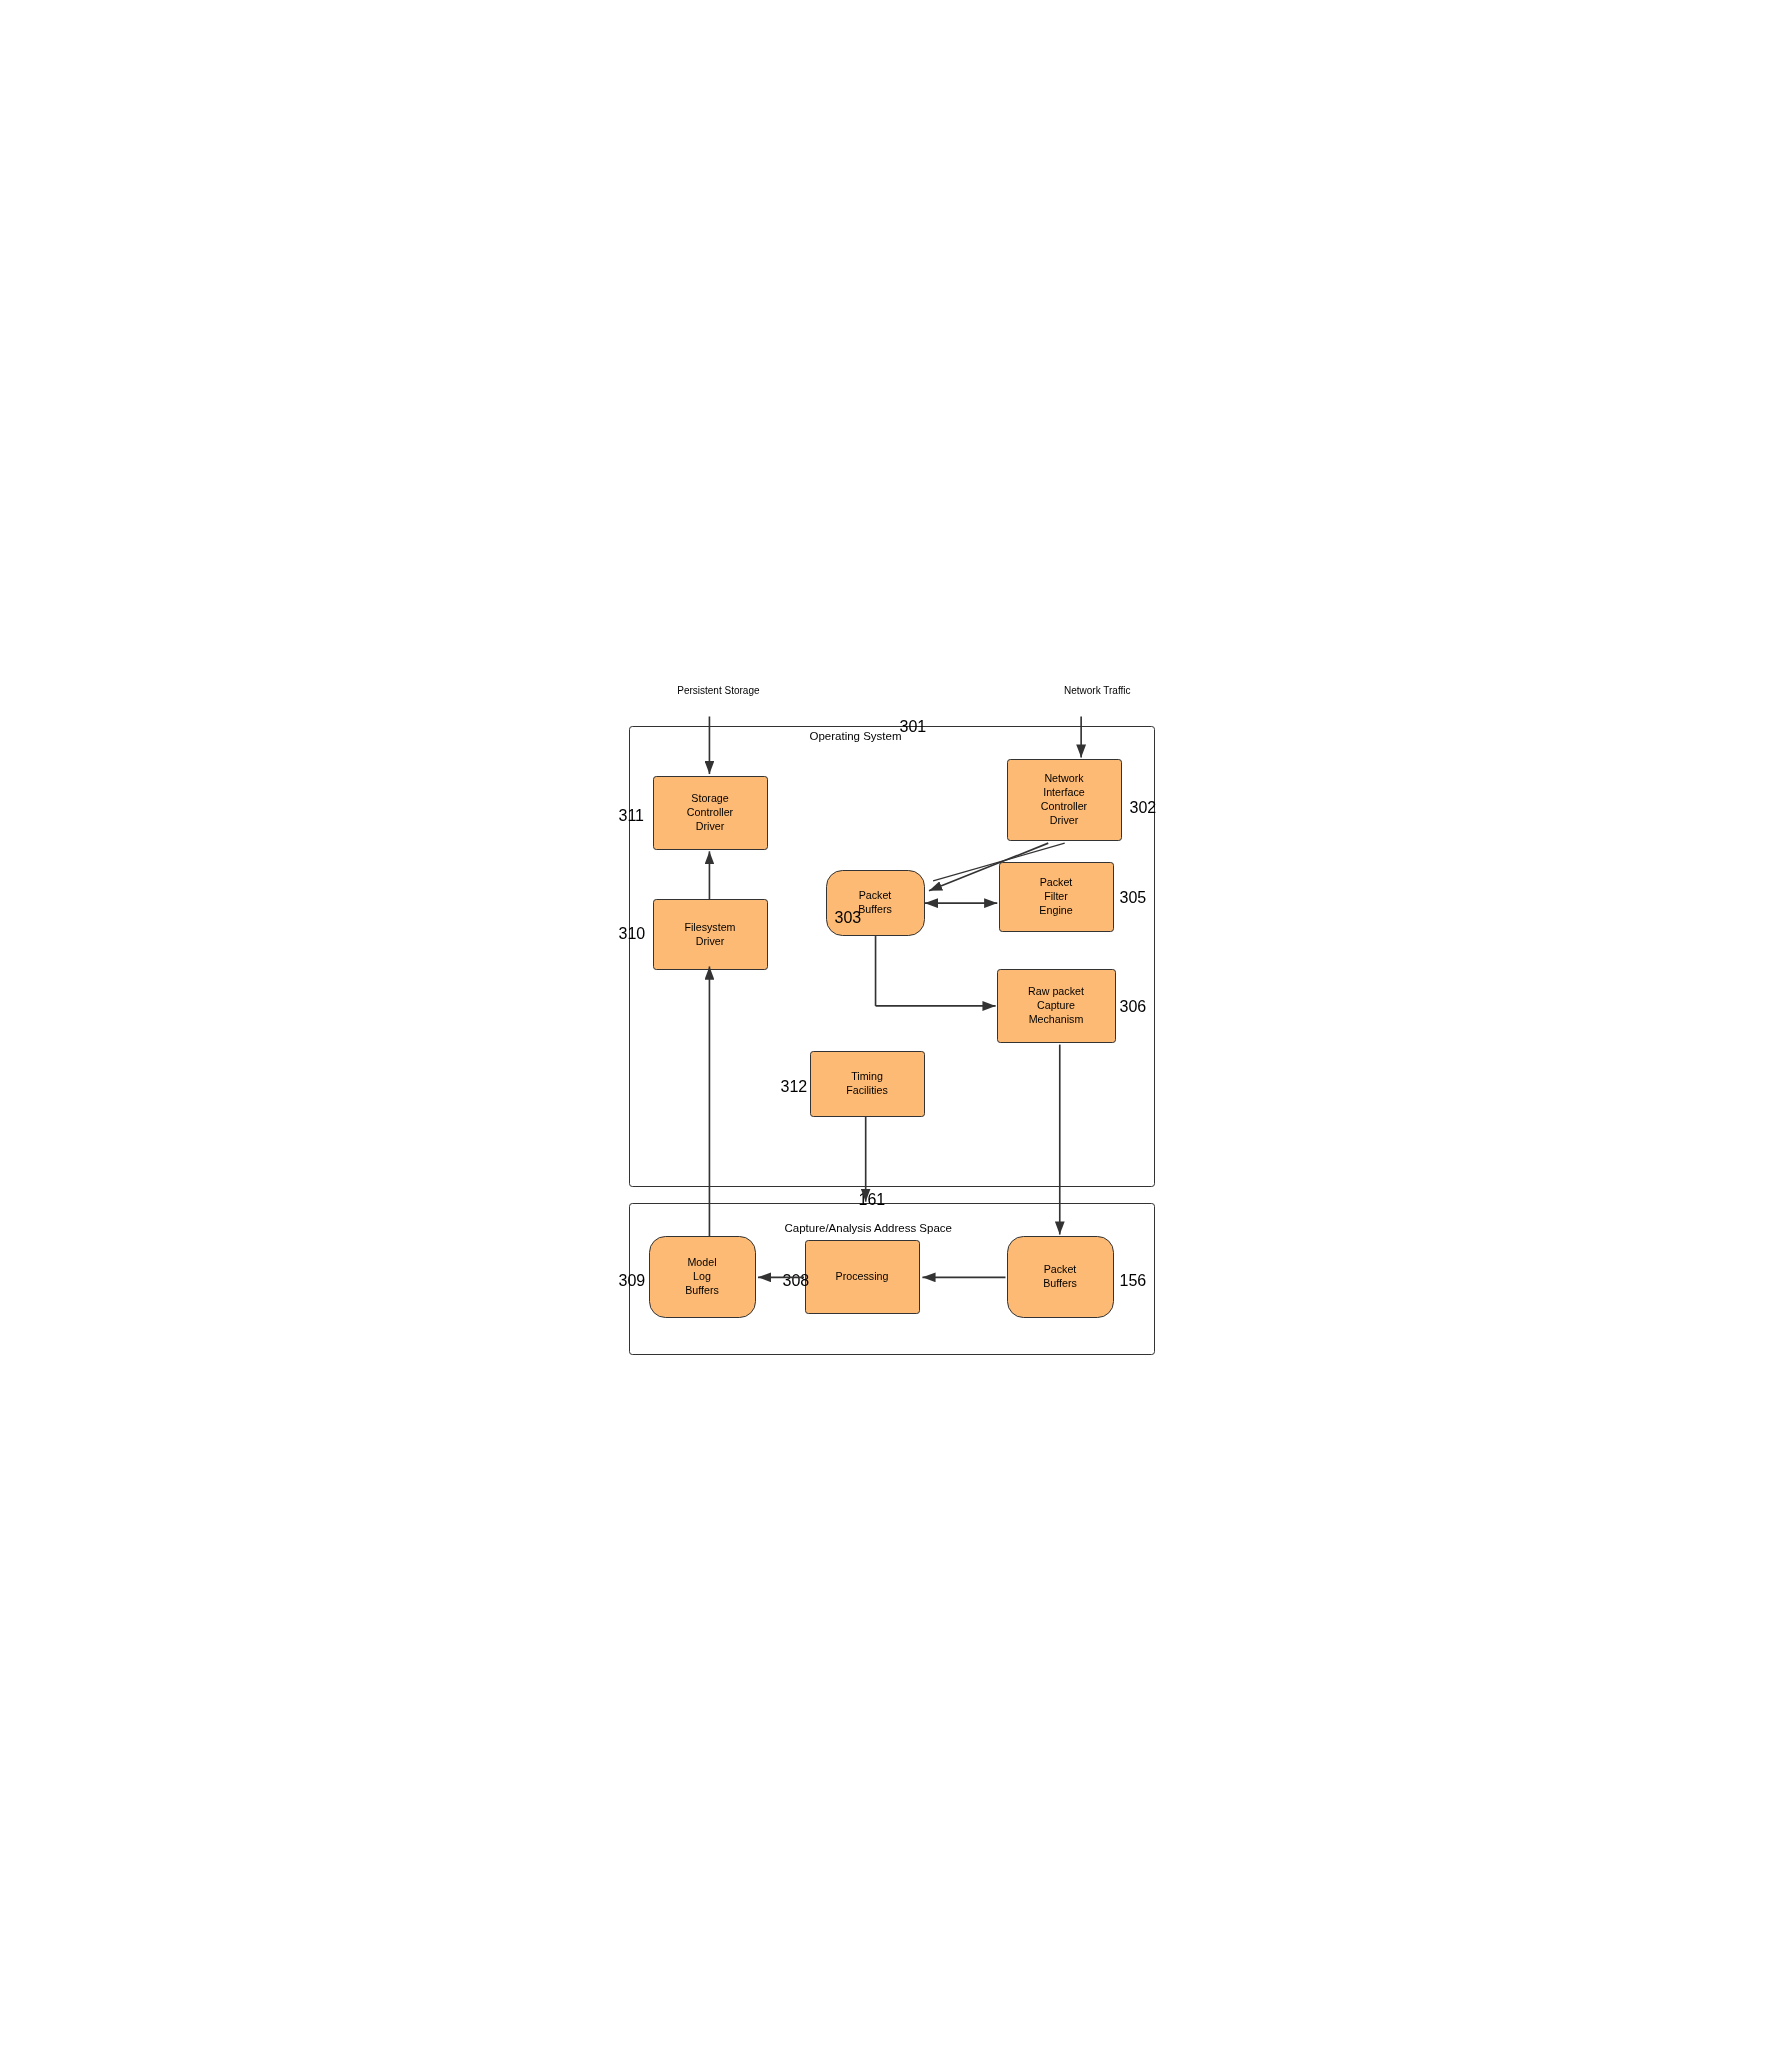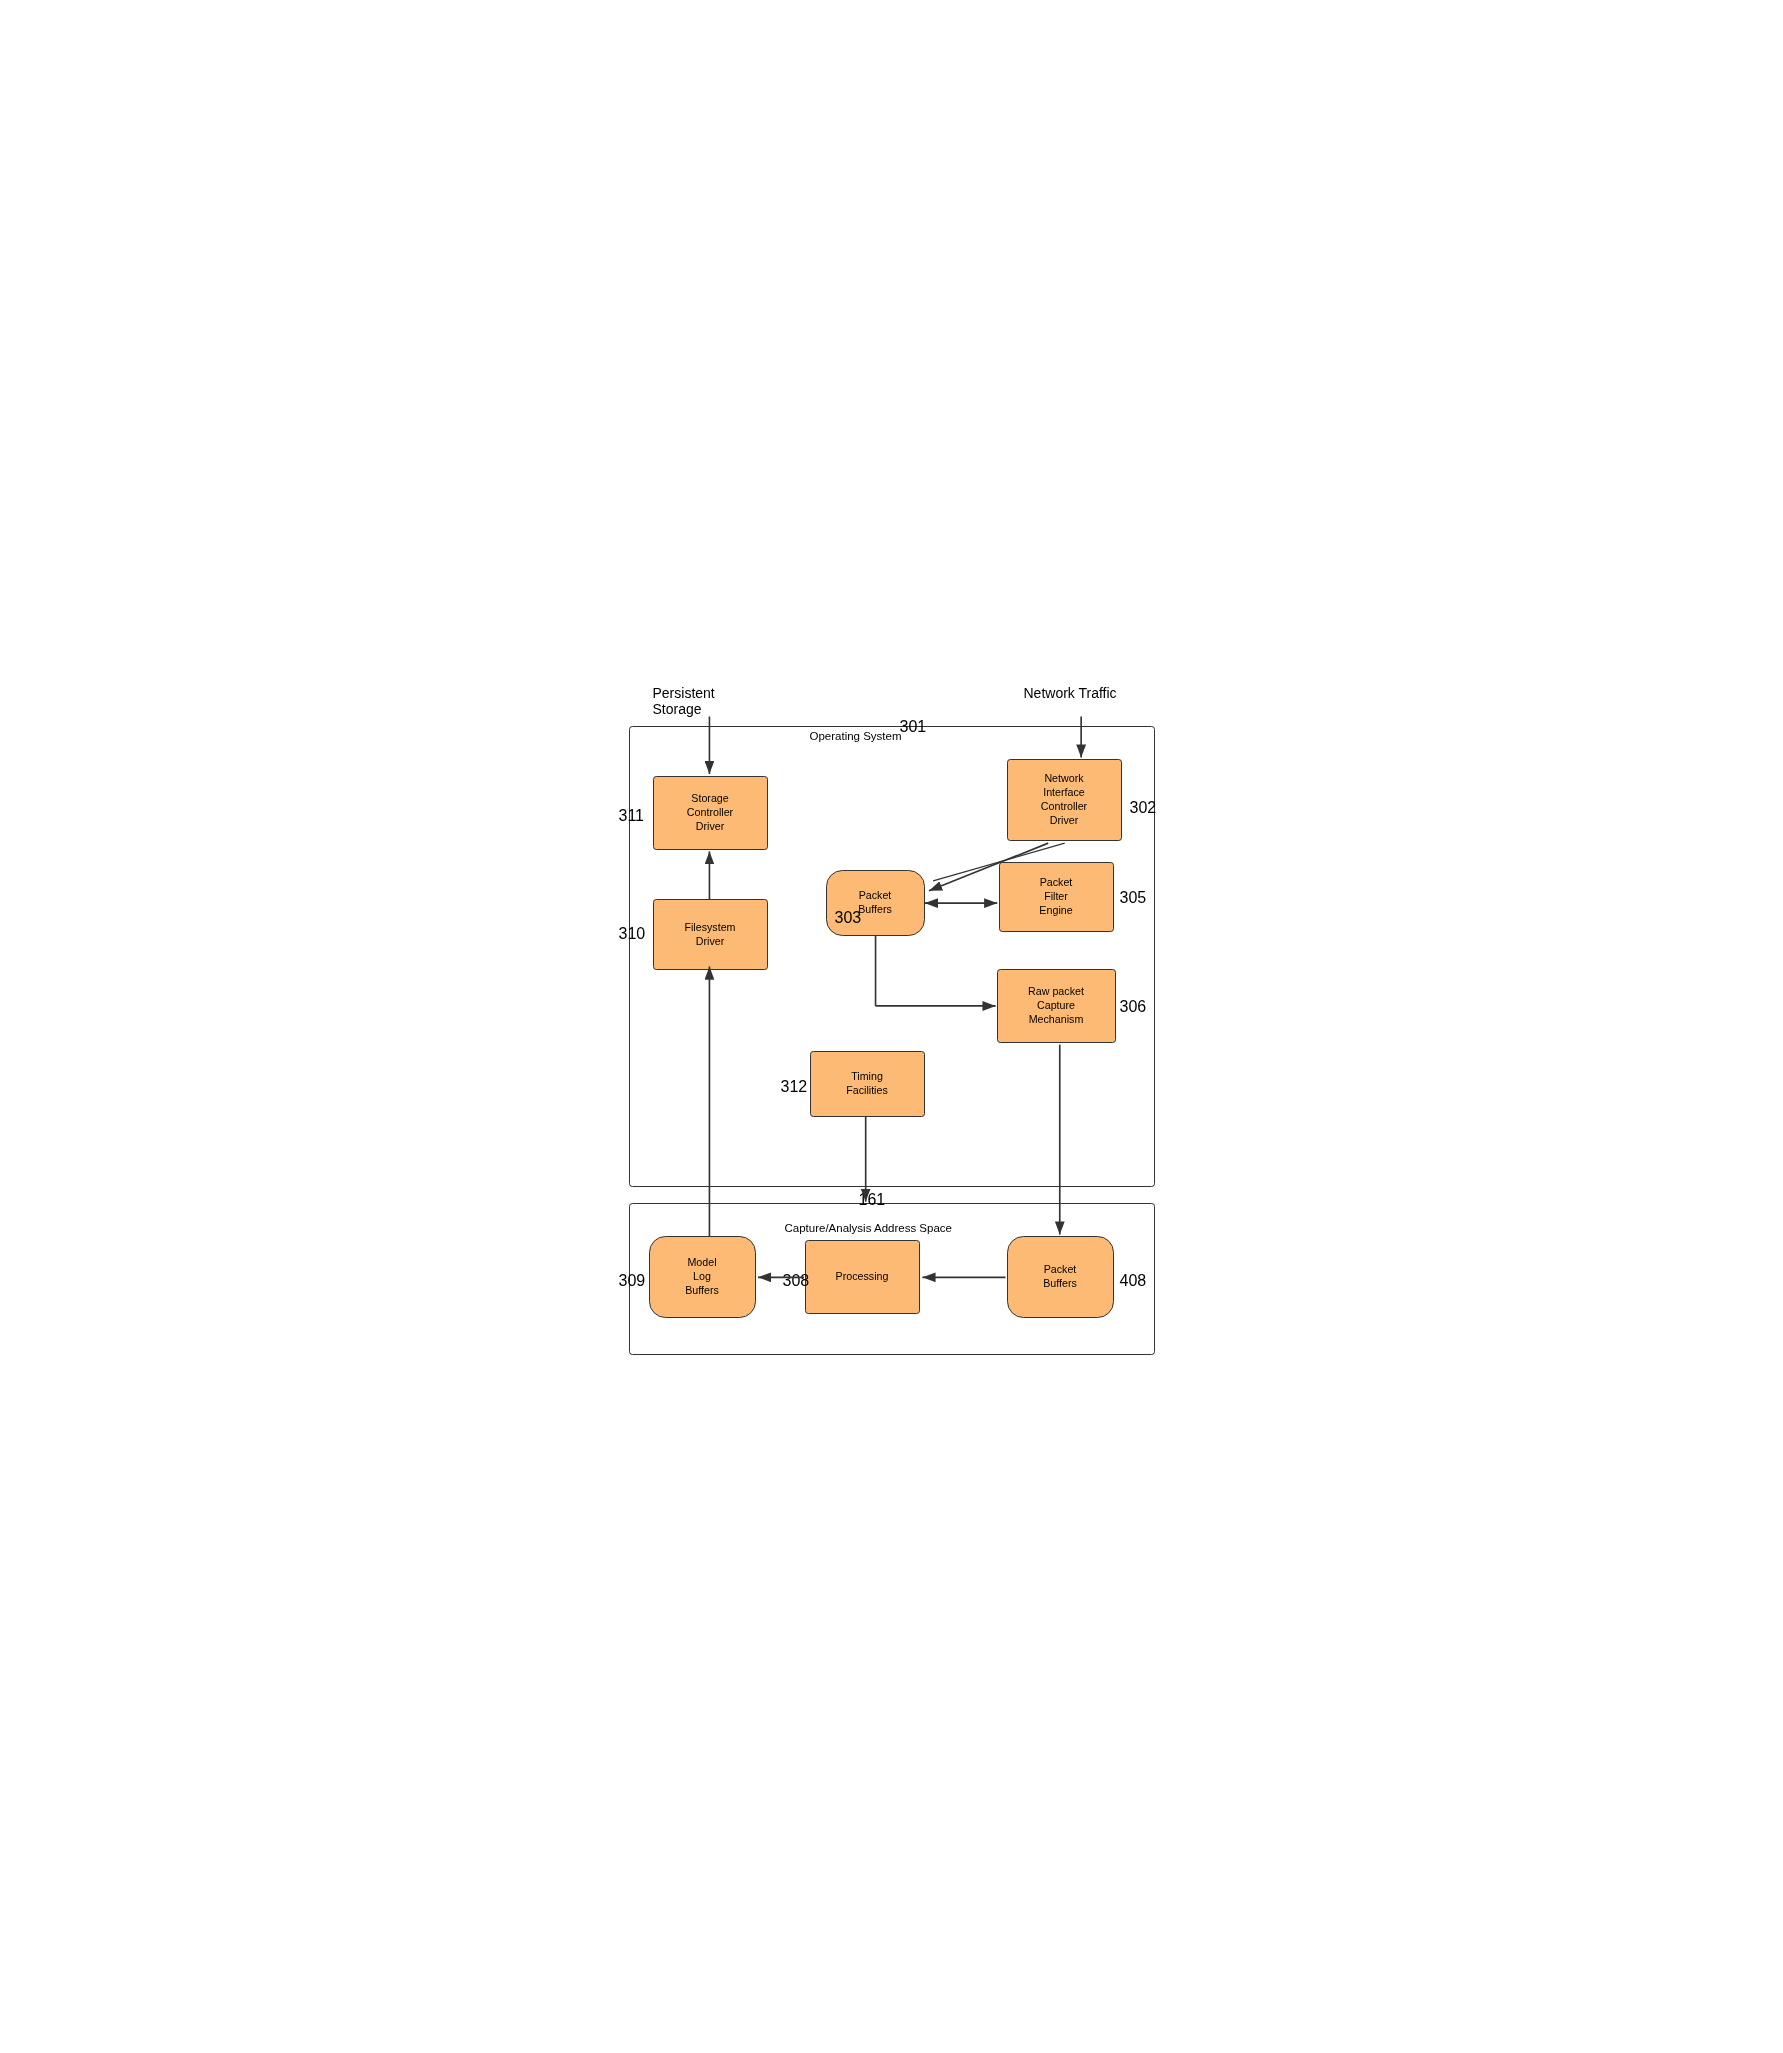--- a/index.html
+++ b/index.html
@@ -14,22 +14,22 @@
     }
     .diagram-container {
       width: 576px;
       position: relative;
       background: #fff;
     }
 
     
     .ext-label {
       position: absolute;
-      font-size: 14px;
-      text-align: left;
+      font-size: 10px;
+      text-align: right;
       font-family: Arial, sans-serif;
     }
 
     
     .os-region {
       position: absolute;
       border: 1.6px solid #333;
       border-radius: 3.3px;
     }
     .capture-region {
@@ -134,21 +134,21 @@
   <div class="box box-rounded" style="left:45px; top:559px; width:107px; height:82px; white-space: pre-line;">Model
 Log
 Buffers</div>
   <div class="ref-num" style="left:15px; top:595px;">309</div>
 
   <div class="box box-rect" style="left:201px; top:563px; width:115px; height:74px; white-space: pre-line;">Processing</div>
   <div class="ref-num" style="left:179px; top:595px;">308</div>
 
   <div class="box box-rounded" style="left:403px; top:559px; width:107px; height:82px; white-space: pre-line;">Packet
 Buffers</div>
-  <div class="ref-num" style="left:516px; top:595px;">408</div>
+  <div class="ref-num" style="left:516px; top:595px;">156</div>
 
   <svg class="svg-overlay" xmlns="http://www.w3.org/2000/svg" width="576" height="699" viewBox="0 0 700 850">
     <defs>
       <marker id="arrowhead" markerWidth="8" markerHeight="6" refX="8" refY="3" orient="auto">
         <polygon points="0 0, 8 3, 0 6" fill="#333"></polygon>
       </marker>
       <marker id="arrowhead-rev" markerWidth="8" markerHeight="6" refX="0" refY="3" orient="auto">
         <polygon points="8 0, 0 3, 8 6" fill="#333"></polygon>
       </marker>
     </defs>

